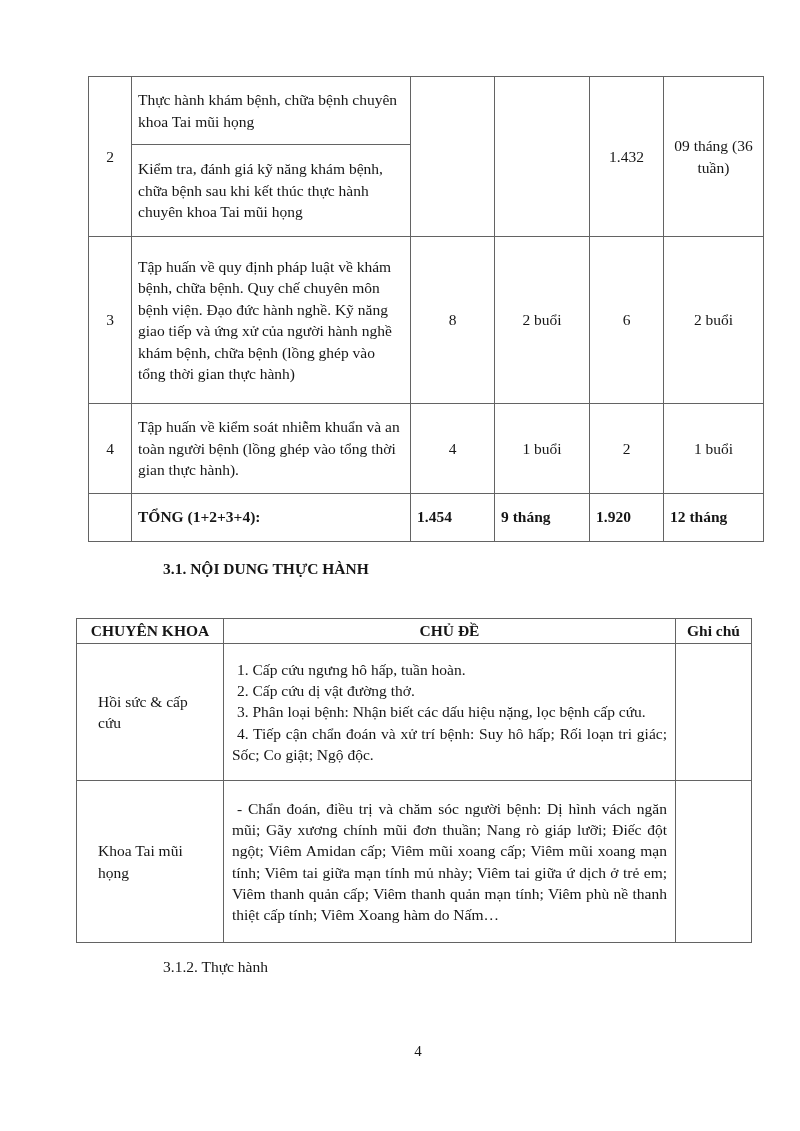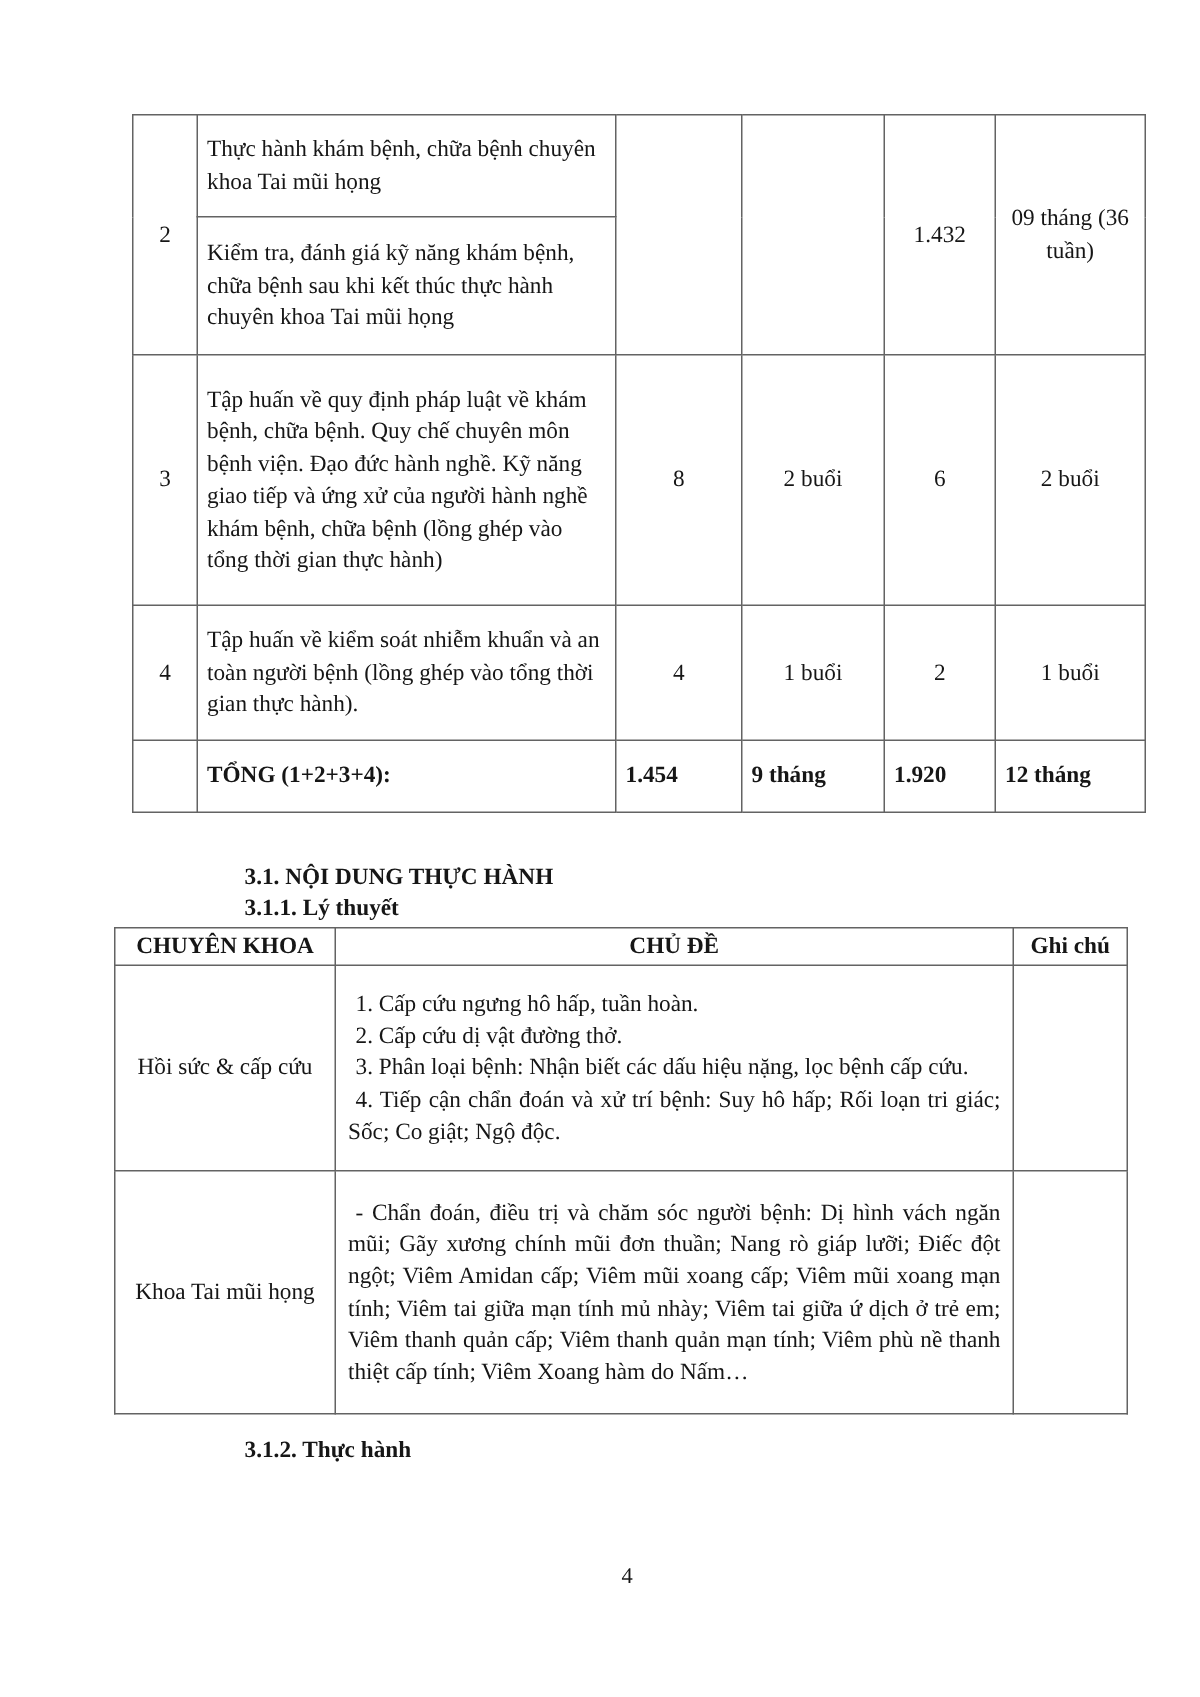--- a/index.html
+++ b/index.html
@@ -13,30 +13,30 @@
   }
   table{border-collapse:collapse;table-layout:fixed;}
   td{border:1px solid #636363;font-size:15.5px;line-height:21.5px;vertical-align:middle;padding:12px 6px;overflow:hidden;}
   
   .t1{position:absolute;left:88px;top:76px;}
   .t1 .num{text-align:center;padding:0 2px;}
   .t1 .desc{text-align:left;}
   .t1 .val{text-align:center;padding:0 3px;}
   .t1 .total td{font-weight:bold;}
   
-  .headings{position:absolute;left:163px;top:558px;font-weight:bold;font-size:15.5px;line-height:21px;white-space:nowrap;margin-top:16px;}
+  .headings{position:absolute;left:163px;top:558px;font-weight:bold;font-size:15.5px;line-height:21px;white-space:nowrap;}
   
   .t2{position:absolute;left:76px;top:618px;}
   .t2 th{border:1px solid #636363;font-size:15.5px;font-weight:bold;text-align:center;padding:0 4px;}
-  .t2 .spec{text-align:center;padding:0 6px;}
+  .t2 .spec{text-align:left;padding:0 21px;}
   .t2 .topics{vertical-align:middle;padding:1px 8px;}
   .topic{font-size:15.5px;line-height:21.2px;text-align:justify;text-indent:5px;}
   
   .sec312{position:absolute;left:163px;top:956px;font-size:15.5px;line-height:22px;}
-  .sec312 .sec-title{font-weight:bold;}
+  .sec312 .sec-title{font-weight:normal;}
   .pagenum{position:absolute;left:0;top:1043px;width:836px;text-align:center;font-size:15px;}
 </style>
 </head>
 <body>
 
 <table class="t1">
   <colgroup>
     <col style="width:43px">
       <col style="width:279px">
       <col style="width:84px">
@@ -78,21 +78,20 @@
     <td>1.454</td>
     <td>9 tháng</td>
     <td>1.920</td>
     <td>12 tháng</td>
   </tr>
 </tbody>
   </table>
 
 <div class="headings">
   <div>3.1. NỘI DUNG THỰC HÀNH</div>
-  <div>3.1.1. Lý thuyết</div>
 </div>
 
 <table class="t2">
   <colgroup>
     <col style="width:147px">
       <col style="width:452px">
       <col style="width:76px">
   </colgroup>
   <tbody>
       <tr style="height:25px">

